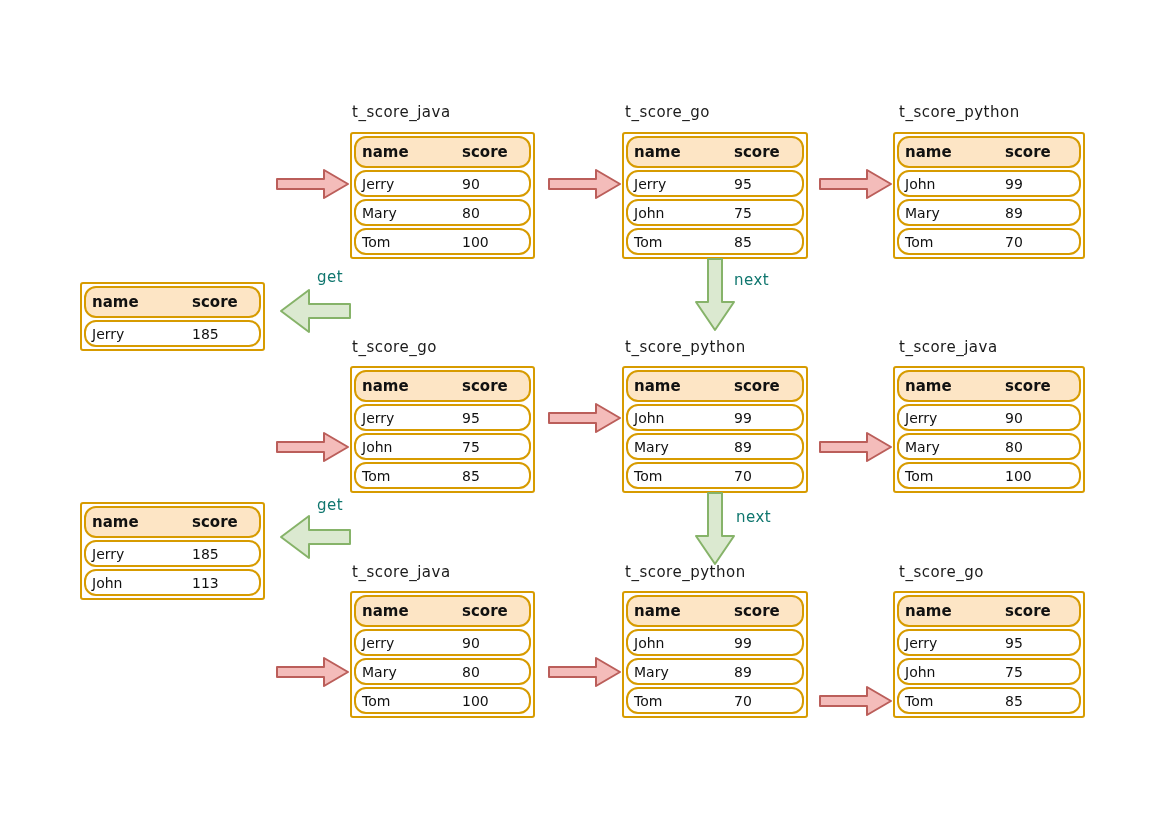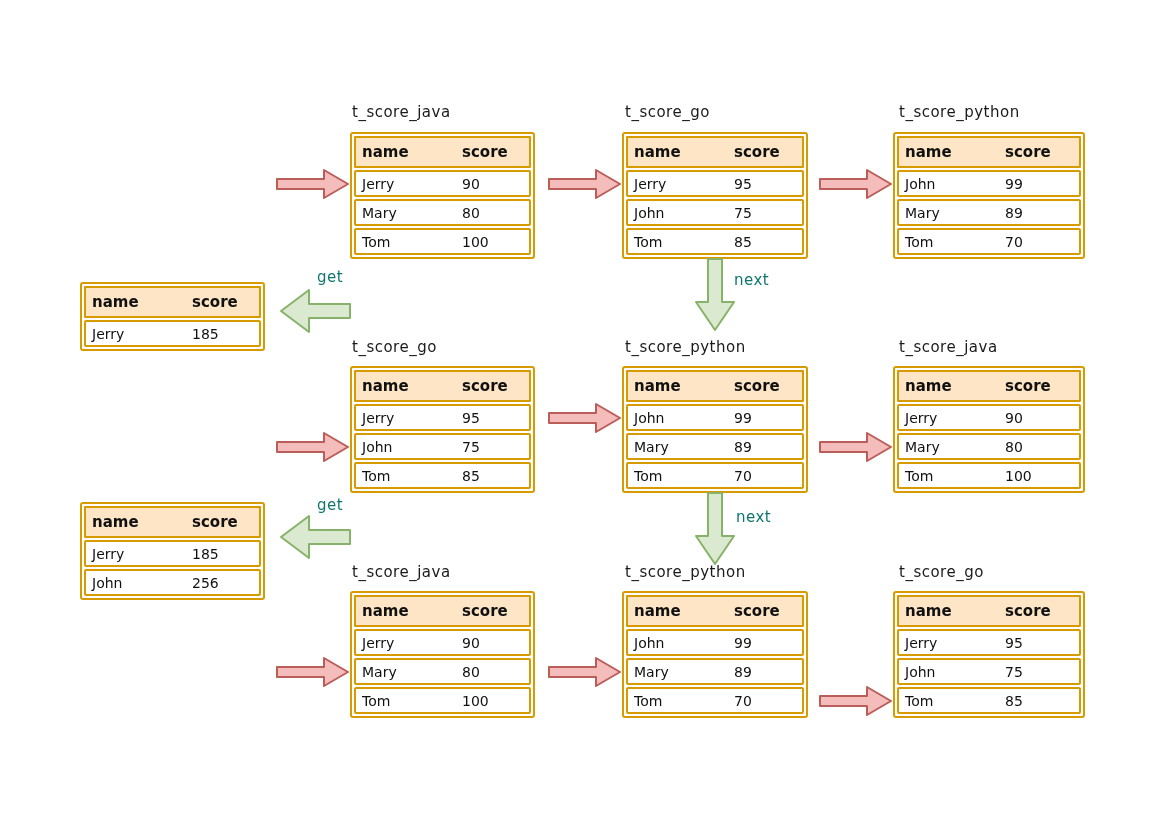--- a/index.html
+++ b/index.html
@@ -1,22 +1,22 @@
 <!DOCTYPE html>
 <html><head>
 <meta charset="utf-8">
 <style>
   html,body{margin:0;padding:0;background:#fff;}
   .canvas{position:relative;width:1169px;height:827px;background:#ffffff;overflow:hidden;
           font-family:"DejaVu Sans",sans-serif;color:#111;}
   .ttl{position:absolute;font-size:15px;letter-spacing:.5px;color:#1a1a1a;white-space:nowrap;}
   .tbl{position:absolute;border:2px solid #d79b00;border-radius:3px;background:#fff;padding:2px;box-sizing:border-box;}
-  .hdr{border:2px solid #d79b00;border-radius:1px;background:#fde5c5;height:32px;display:flex;align-items:center;
+  .hdr{border:2px solid #d79b00;border-radius:12px;background:#fde5c5;height:32px;display:flex;align-items:center;
        font-weight:700;font-size:15px;box-sizing:border-box;}
-  .trow{border:2px solid #d79b00;border-radius:2px;background:#fff;height:27px;margin-top:2px;display:flex;
+  .trow{border:2px solid #d79b00;border-radius:12px;background:#fff;height:27px;margin-top:2px;display:flex;
         align-items:center;font-size:14px;box-sizing:border-box;}
   .cname{width:100px;padding-left:6px;white-space:nowrap;overflow:hidden;}
   .cscore{white-space:nowrap;text-align:right;}
   .lbl{position:absolute;font-size:15px;letter-spacing:.5px;color:#0f766e;}
   svg.arr,svg.gdown,svg.gleft{position:absolute;}
   svg.arr polygon{fill:#f4bcba;stroke:#bb5e5a;stroke-width:2;stroke-linejoin:round;}
   svg.gdown polygon,svg.gleft polygon{fill:#dbe9d0;stroke:#86b369;stroke-width:2;stroke-linejoin:round;}
 </style>
 </head>
 <body>
@@ -158,21 +158,21 @@
     <div class="hdr">
       <span class="cname">name</span>
       <span class="cscore">score</span>
     </div>
     <div class="trow">
       <span class="cname">Jerry</span>
       <span class="cscore">185</span>
     </div>
     <div class="trow">
       <span class="cname">John</span>
-      <span class="cscore">256</span>
+      <span class="cscore">113</span>
     </div>
   </div>
 
   <div class="ttl" style="left:352px;top:563px">t_score_java</div>
   <div class="tbl" style="left:350px;top:591px;width:185px">
     <div class="hdr">
       <span class="cname">name</span>
       <span class="cscore">score</span>
     </div>
     <div class="trow">

